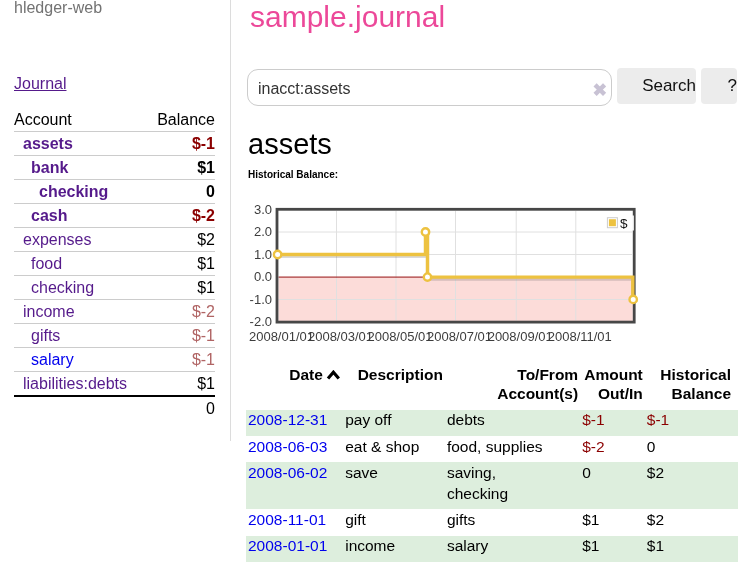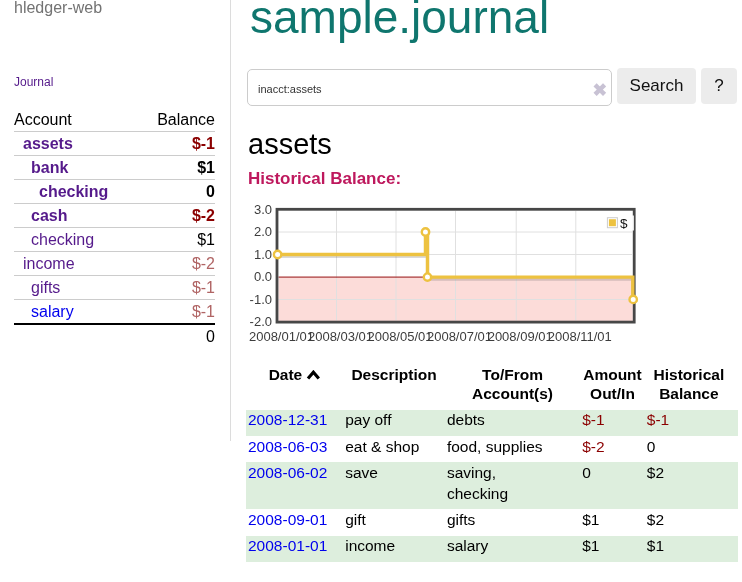--- a/index.html
+++ b/index.html
@@ -2,43 +2,43 @@
 <html><head>
 <meta charset="utf-8">
 <style>
 * { margin:0; padding:0; box-sizing:content-box; }
 html,body { width:742px; height:582px; background:#fff; font-family:"Liberation Sans",sans-serif; }
 a { text-decoration:none; }
 .purple { color:#551a8b; }
 .blue { color:#0000ee; }
 #sidebar { position:absolute; left:0; top:0; width:230px; height:441px; border-right:1.5px solid #dcdcdc; }
 #brand { position:absolute; left:14px; top:-1px; font-size:16px; color:#737373; }
-#journal { position:absolute; left:14px; top:75px; font-size:12px; color:#551a8b; }
+#journal { position:absolute; left:14px; top:75px; font-size:16px; color:#551a8b;text-decoration:underline; }
 #acctable { position:absolute; left:14px; top:108px; width:201px; border-collapse:collapse; font-size:16px; }
 #acctable td, #acctable th { padding:0; border-bottom:1px solid #ccc; height:23px; vertical-align:middle;margin-top:26px; }
 #acctable th { font-weight:normal; text-align:left; }
 #acctable td.bal, #acctable th.bal { text-align:right; }
 #acctable tr.b td { font-weight:bold; }
 #acctable td .i1 { padding-left:9px; display:inline-block; }
 #acctable td .i2 { padding-left:17px; display:inline-block; }
 #acctable td .i3 { padding-left:25px; display:inline-block; }
 .dred { color:#8b0000; }
 .mred { color:#b06464; }
 #acctable tr.total td { border-top:2px solid #000; border-bottom:none; font-weight:normal; }
-h1 { position:absolute; left:250px; top:-1px; font-size:46px; line-height:36.5px; font-weight:normal; color:#0f766e; }
-#searchbox { position:absolute; left:247px; top:69px; width:365px; height:36.5px; box-sizing:border-box; border:1px solid #ccc; border-radius:5px; padding:3px 10px 0 10px; font-size:11px; color:#333; font-family:"Liberation Sans",sans-serif; }
+h1 { position:absolute; left:250px; top:-1px; font-size:30px; line-height:36.5px; font-weight:normal; color:#ec4899; }
+#searchbox { position:absolute; left:247px; top:69px; width:365px; height:36.5px; box-sizing:border-box; border:1px solid #ccc; border-radius:11px; padding:3px 10px 0 10px; font-size:16px; color:#333; font-family:"Liberation Sans",sans-serif; }
 #clearx { position:absolute; left:592.5px; top:80px; font-size:17.5px; font-weight:bold; color:#c8c2d4; }
-.btn { position:absolute; top:68px; height:36px; background:#ececec; border:none; border-radius:4px; font-size:17px; color:#111; font-family:"Liberation Sans",sans-serif; text-align:center; }
+.btn { position:absolute; top:68px; height:36px; background:#ececec; border:none; border-radius:4px; font-size:17px; color:#111; font-family:"Liberation Sans",sans-serif; text-align:right; }
 #searchbtn { left:617px; width:79px; }
 #helpbtn { left:701px; width:36px; }
 h2 { position:absolute; left:248px; top:130px; font-size:29px; line-height:29px; font-weight:normal; color:#000; }
-#histlabel { position:absolute; left:248px; top:169px; font-size:17px; font-weight:bold; color:#be185d; }
+#histlabel { position:absolute; left:248px; top:169px; font-size:10px; font-weight:bold; color:#000000; }
 #chart { position:absolute; left:240px; top:196px; }
 #regtable { position:absolute; left:246px; top:364.5px; width:492px; border-collapse:collapse; font-size:15.5px; }
-#regtable th { font-weight:bold; text-align:center; vertical-align:top; padding:0.5px 2px 6.7px 2px; line-height:19px; }
+#regtable th { font-weight:bold; text-align:right; vertical-align:top; padding:0.5px 2px 6.7px 2px; line-height:19px; }
 #regtable th.r, #regtable td.r { }
 #regtable td { padding:0.6px 2px 4.9px 2px; vertical-align:top; line-height:20.8px; }
 #regtable tr.g { background:#ddeedd;padding-left:8px; }
 #regtable td:last-child { padding-right:7px; }
 </style>
 </head>
 <body>
 <div id="sidebar">
   <a id="brand" href="#">hledger-web</a>
   <a id="journal" href="#">Journal</a>
@@ -58,34 +58,46 @@
         </tr>
     <tr class="b">
           <td><span class="i3"><a class="purple" href="#">checking</a></span></td>
           <td class="bal">0</td>
         </tr>
     <tr class="b">
           <td><span class="i2"><a class="purple" href="#">cash</a></span></td>
           <td class="bal dred">$-2</td>
         </tr>
     <tr>
+          <td><span class="i1"><a class="purple" href="#">expenses</a></span></td>
+          <td class="bal">$2</td>
+        </tr>
+    <tr>
+          <td><span class="i2"><a class="purple" href="#">food</a></span></td>
+          <td class="bal">$1</td>
+        </tr>
+    <tr>
           <td><span class="i2"><a class="purple" href="#">checking</a></span></td>
           <td class="bal">$1</td>
         </tr>
     <tr>
           <td><span class="i1"><a class="purple" href="#">income</a></span></td>
           <td class="bal mred">$-2</td>
         </tr>
     <tr>
           <td><span class="i2"><a class="purple" href="#">gifts</a></span></td>
           <td class="bal mred">$-1</td>
         </tr>
     <tr>
           <td><span class="i2"><a class="blue" href="#">salary</a></span></td>
           <td class="bal mred">$-1</td>
+        </tr>
+    <tr>
+          <td><span class="i1"><a class="purple" href="#">liabilities:debts</a></span></td>
+          <td class="bal">$1</td>
         </tr>
     <tr class="total">
           <td></td>
           <td class="bal">0</td>
         </tr>
   </tbody>
     </table>
 </div>
 <h1>sample.journal</h1>
 <input id="searchbox" value="inacct:assets" style="">
@@ -173,21 +185,21 @@
         <td class="r">0</td>
       </tr>
   <tr class="g">
         <td><a class="blue" href="#">2008-06-02</a></td>
         <td>save</td>
         <td>saving,<br>checking</td>
         <td class="r">0</td>
         <td class="r">$2</td>
       </tr>
   <tr>
-        <td><a class="blue" href="#">2008-09-01</a></td>
+        <td><a class="blue" href="#">2008-11-01</a></td>
         <td>gift</td>
         <td>gifts</td>
         <td class="r">$1</td>
         <td class="r">$2</td>
       </tr>
   <tr class="g">
         <td><a class="blue" href="#">2008-01-01</a></td>
         <td>income</td>
         <td>salary</td>
         <td class="r">$1</td>

